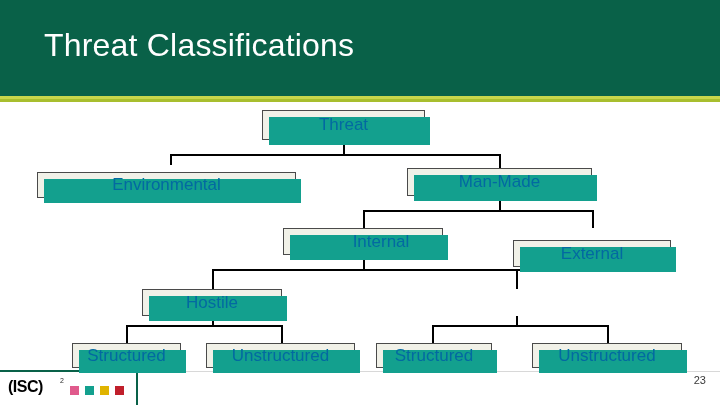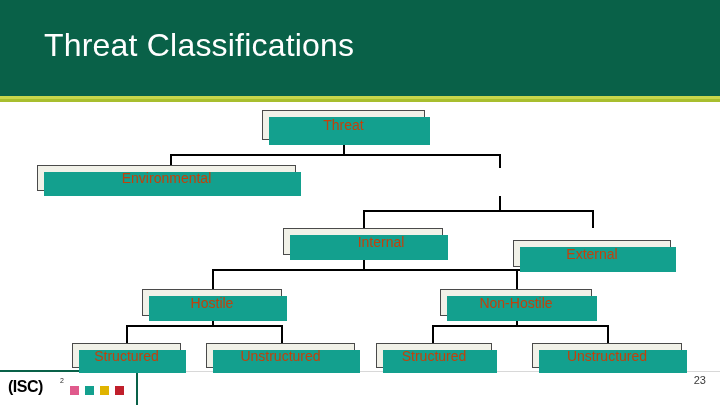--- a/index.html
+++ b/index.html
@@ -53,22 +53,22 @@
     color: #ffffff;
     letter-spacing: 0.2px;
     white-space: nowrap;
   }
   
   .node {
     position: absolute;
     box-sizing: border-box;
     background: #f1f1e8;
     border: 1px solid #4a4a4a;
-    color: #c2410c;
-    font-size: 14px;
+    color: #0369a1;
+    font-size: 17px;
     display: flex;
     align-items: center;
     justify-content: center;
     text-align: center;
     z-index: 3;
   }
   .node .shadow {
     position: absolute;
     left: 6px;
     top: 6px;
@@ -177,45 +177,45 @@
   <div class="line vline" style="left:516px; top:316px; height:10px;"></div>
   <div class="line hline" style="left:432px; top:325px; width:176px;"></div>
   <div class="line vline" style="left:432px; top:325px; height:18px;"></div>
   <div class="line vline" style="left:607px; top:325px; height:18px;"></div>
 
   <div class="node" style="left:262px; top:110px; width:163px; height:30px;">
     <div class="shadow"></div>
     <span>Threat</span>
   </div>
 
-  <div class="node" style="left:37px; top:165px; width:259px; height:26px;">
+  <div class="node" style="left:37px; top:172px; width:259px; height:26px;">
     <div class="shadow"></div>
     <span>Environmental</span>
   </div>
 
+  <div class="node" style="left:407px; top:168px; width:185px; height:28px;">
+    <div class="shadow"></div>
+    <span>Man-Made</span>
+  </div>
 
   <div class="node" style="left:283px; top:228px; width:160px; height:27px;padding-left:36px;">
     <div class="shadow"></div>
     <span>Internal</span>
   </div>
 
   <div class="node" style="left:513px; top:228px; width:158px; height:27px;margin-top:12px;">
     <div class="shadow"></div>
     <span>External</span>
   </div>
 
   <div class="node" style="left:142px; top:289px; width:140px; height:27px;">
     <div class="shadow"></div>
     <span>Hostile</span>
   </div>
 
-  <div class="node" style="left:440px; top:289px; width:152px; height:27px;">
-    <div class="shadow"></div>
-    <span>Non-Hostile</span>
-  </div>
 
   <div class="node" style="left:72px; top:343px; width:109px; height:25px;">
     <div class="shadow"></div>
     <span>Structured</span>
   </div>
 
   <div class="node" style="left:206px; top:343px; width:149px; height:25px;">
     <div class="shadow"></div>
     <span>Unstructured</span>
   </div>

